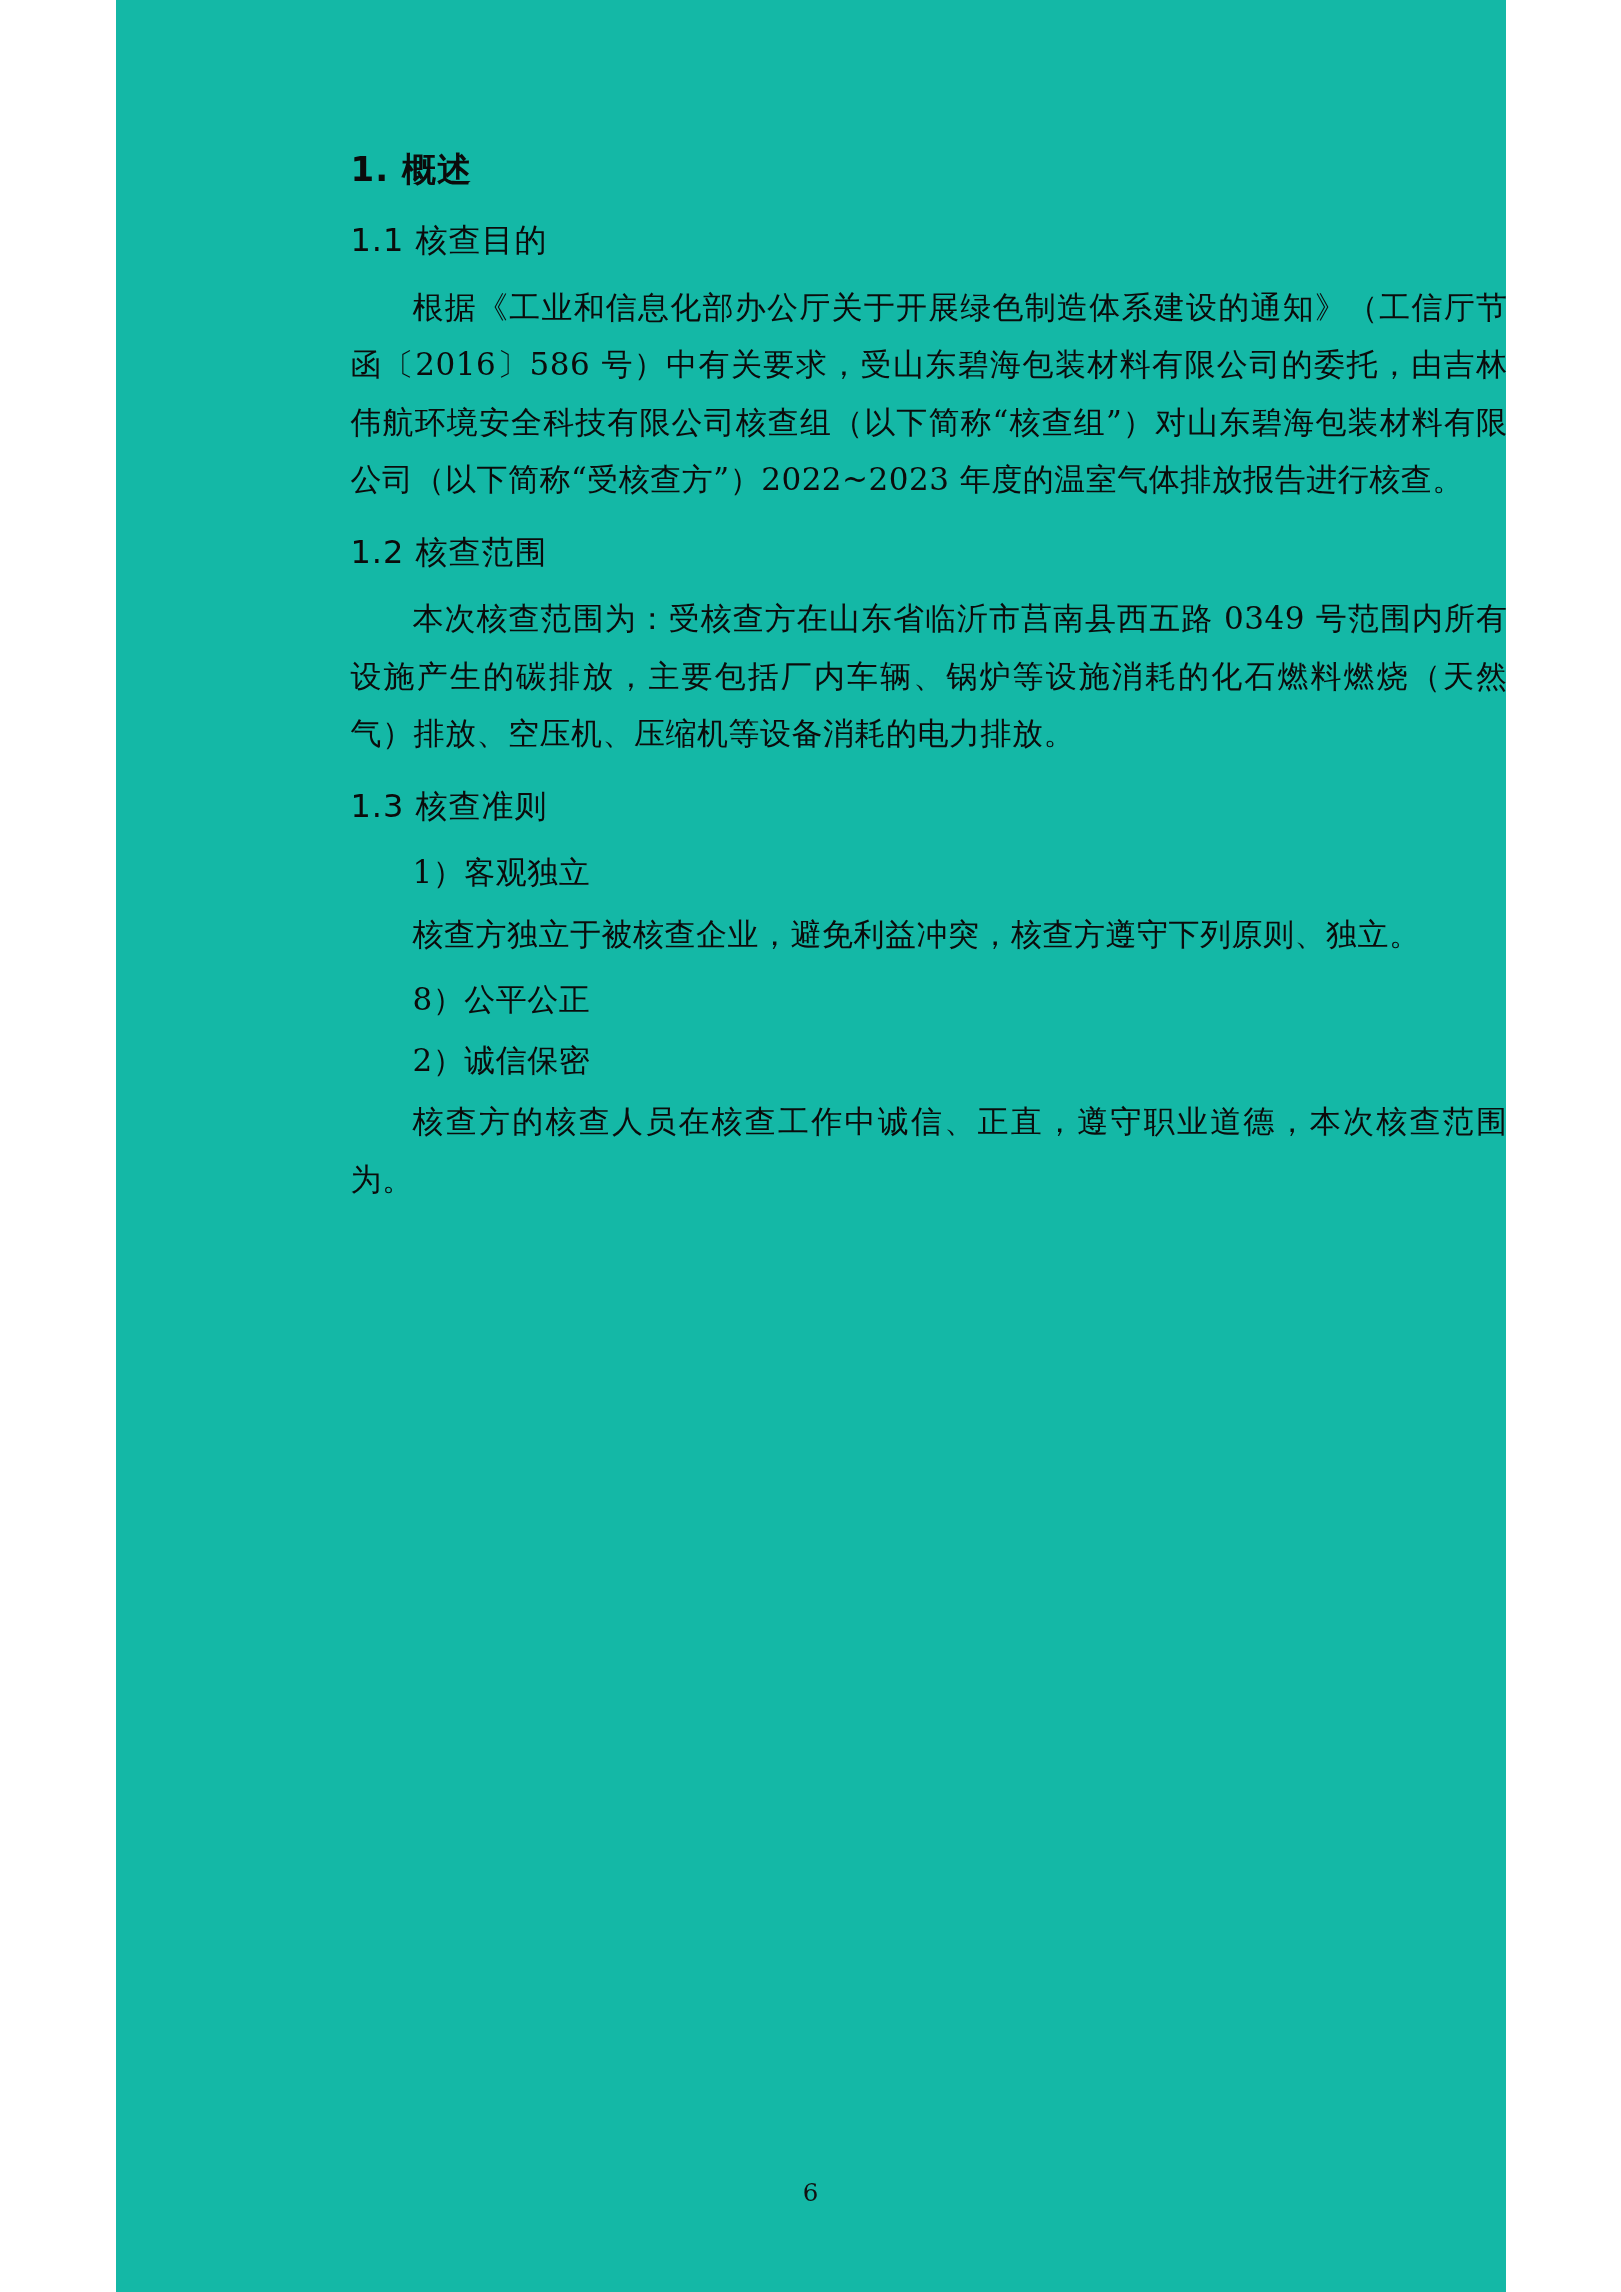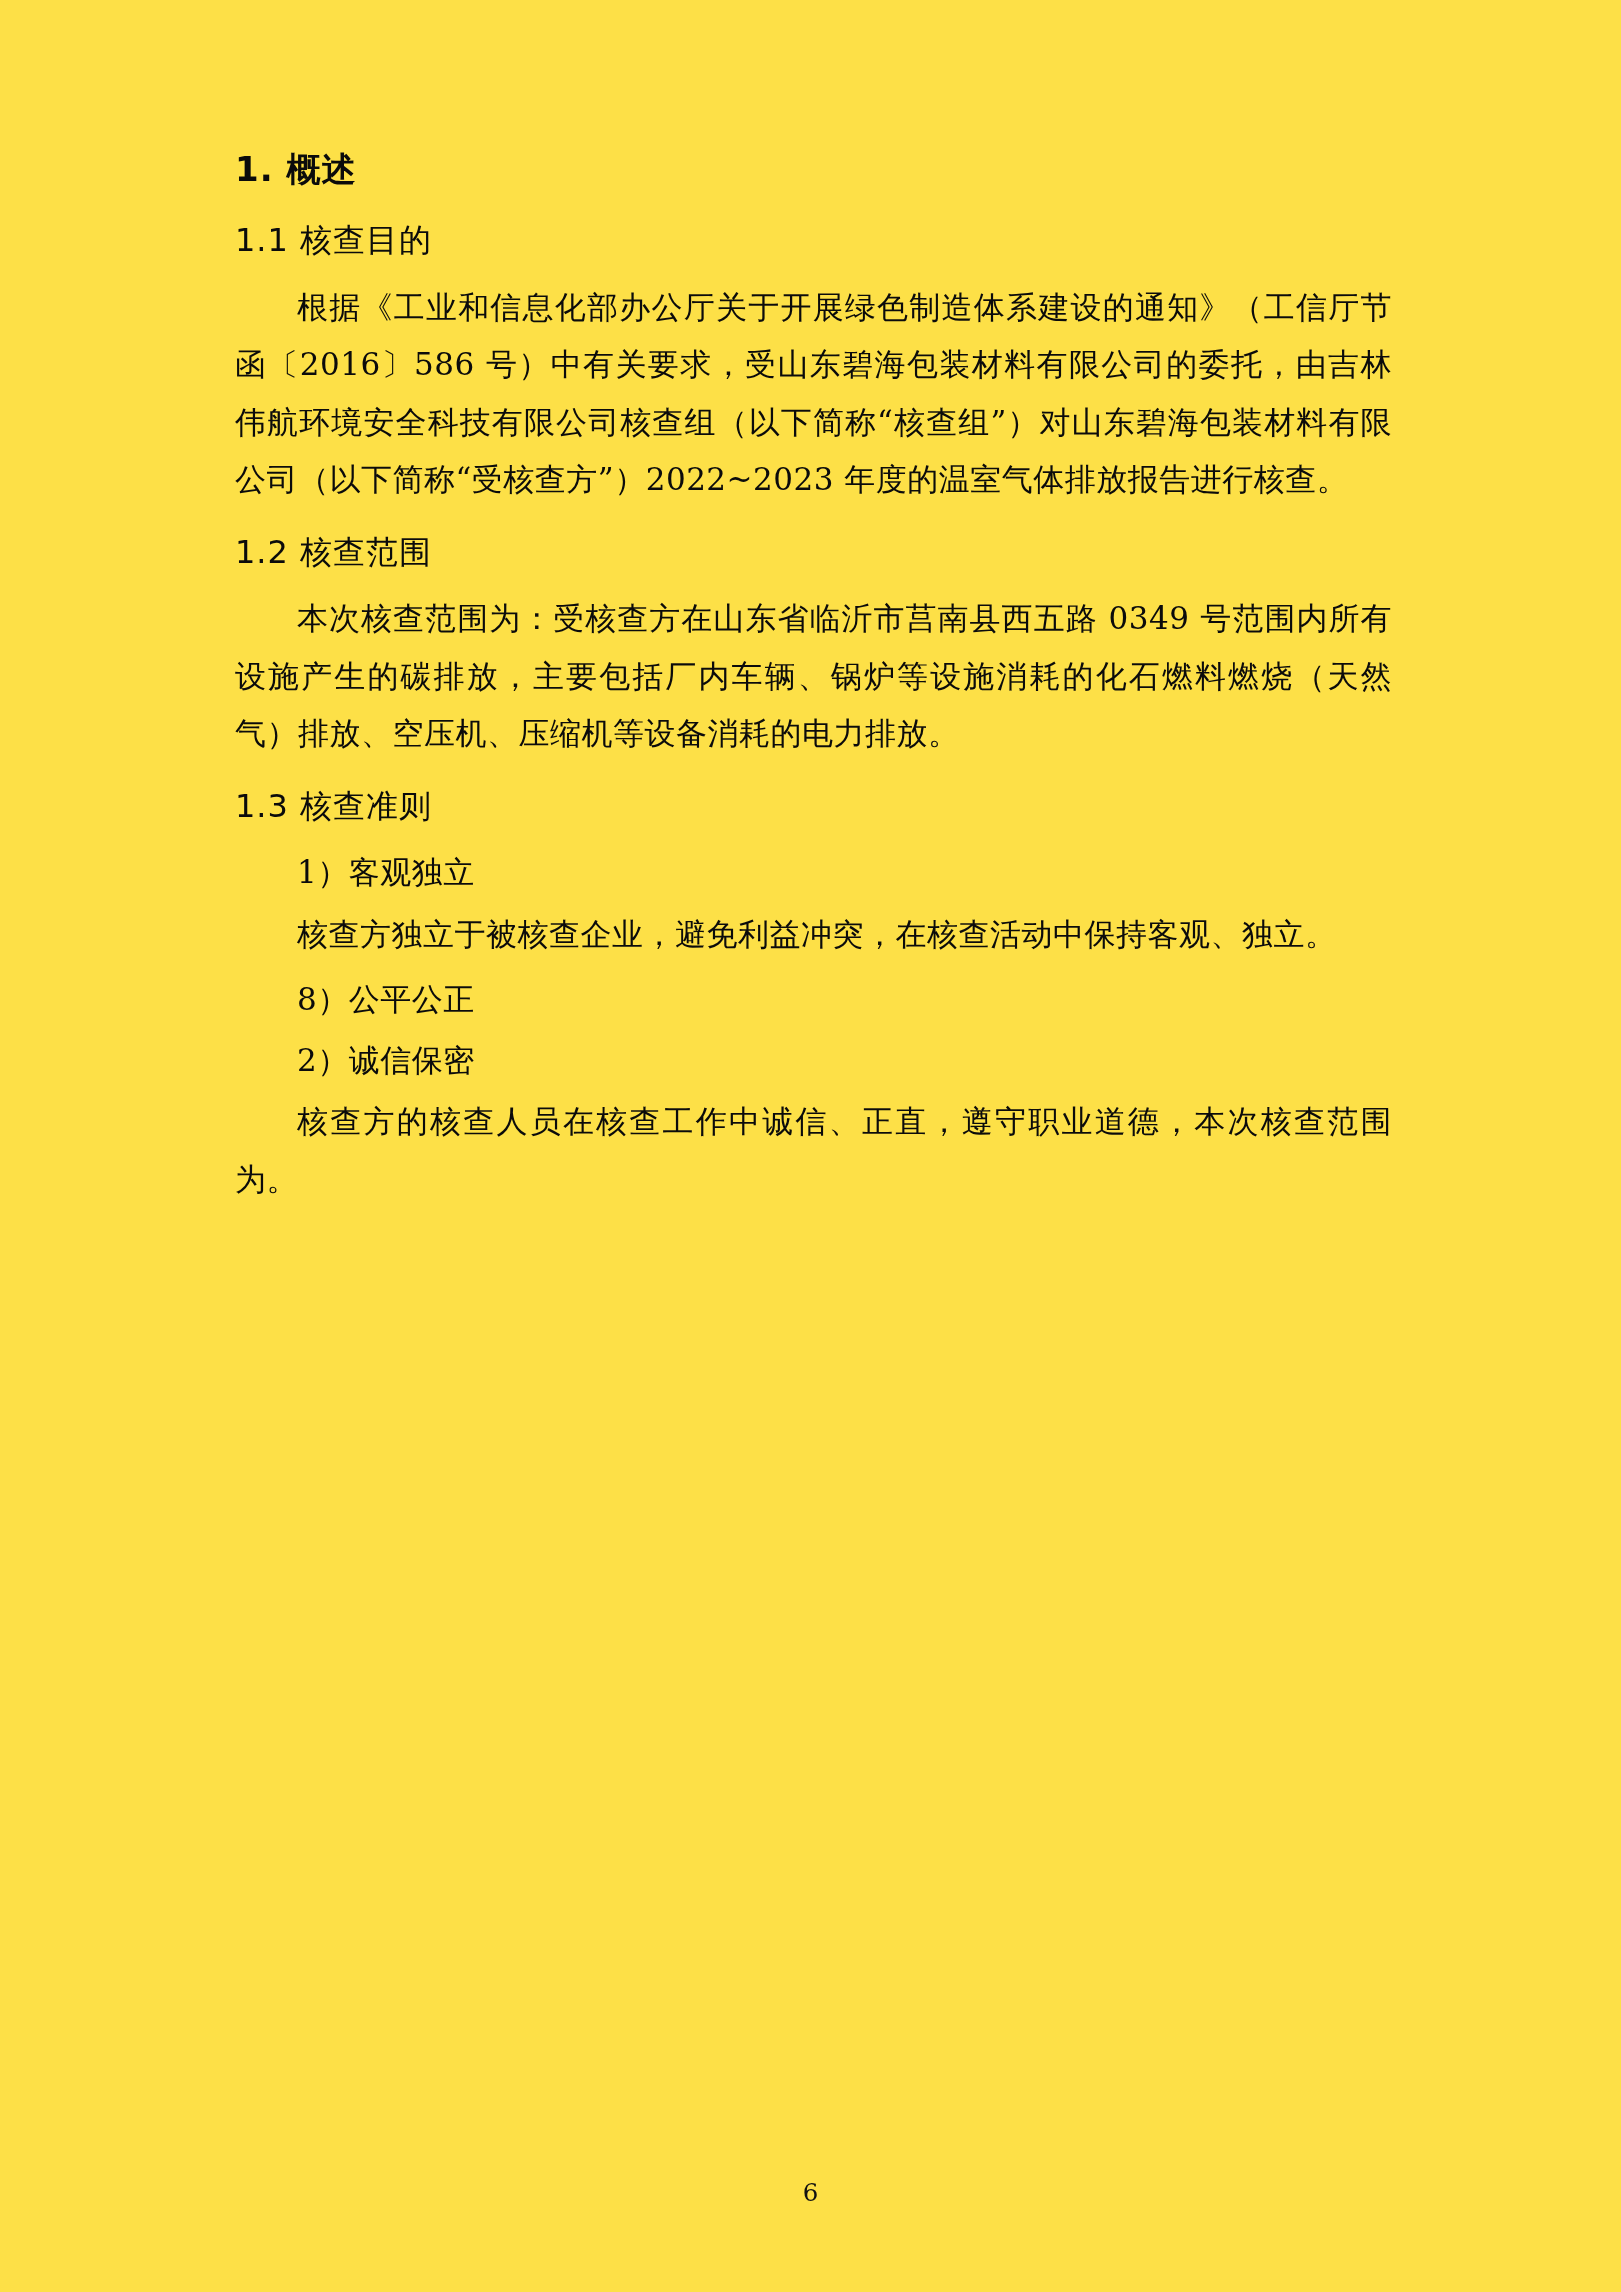--- a/index.html
+++ b/index.html
@@ -2,23 +2,23 @@
 <html lang="zh"><head>
 <meta charset="utf-8">
 <style>
   html, body {
     margin: 0;
     padding: 0;
     background: #ffffff;
   }
   .page {
     position: relative;
-    width: 1621px;
+    width: 1390px;
     height: 2293px;
-    background: #fde047;
+    background: #14b8a6;
     margin: 0 auto;
     box-sizing: border-box;
     padding: 147px 172px 118px 235px;
     font-family: "DejaVu Serif", "Liberation Serif", serif;
     color: #0b0b0b;
   }
   .content {
     width: 1157px;
   }
   h2.section-title {
@@ -74,21 +74,21 @@
 
     <h3 class="subsection-title">1.1 核查目的</h3>
     <p class="body-text">根据《工业和信息化部办公厅关于开展绿色制造体系建设的通知》（工信厅节函〔2016〕586 号）中有关要求，受山东碧海包装材料有限公司的委托，由吉林伟航环境安全科技有限公司核查组（以下简称“核查组”）对山东碧海包装材料有限公司（以下简称“受核查方”）2022~2023 年度的温室气体排放报告进行核查。</p>
 
     <h3 class="subsection-title">1.2  核查范围</h3>
     <p class="body-text">本次核查范围为：受核查方在山东省临沂市莒南县西五路 0349 号范围内所有设施产生的碳排放，主要包括厂内车辆、锅炉等设施消耗的化石燃料燃烧（天然气）排放、空压机、压缩机等设备消耗的电力排放。</p>
 
     <h3 class="subsection-title">1.3  核查准则</h3>
 
     <p class="list-head">1）客观独立</p>
-    <p class="body-text">核查方独立于被核查企业，避免利益冲突，在核查活动中保持客观、独立。</p>
+    <p class="body-text">核查方独立于被核查企业，避免利益冲突，核查方遵守下列原则、独立。</p>
 
     <p class="list-head">8）公平公正</p>
 
     <p class="list-head">2）诚信保密</p>
     <p class="body-text">核查方的核查人员在核查工作中诚信、正直，遵守职业道德，本次核查范围为。</p>
 
   </div>
 
   <div class="page-number">6</div>
 </div>

